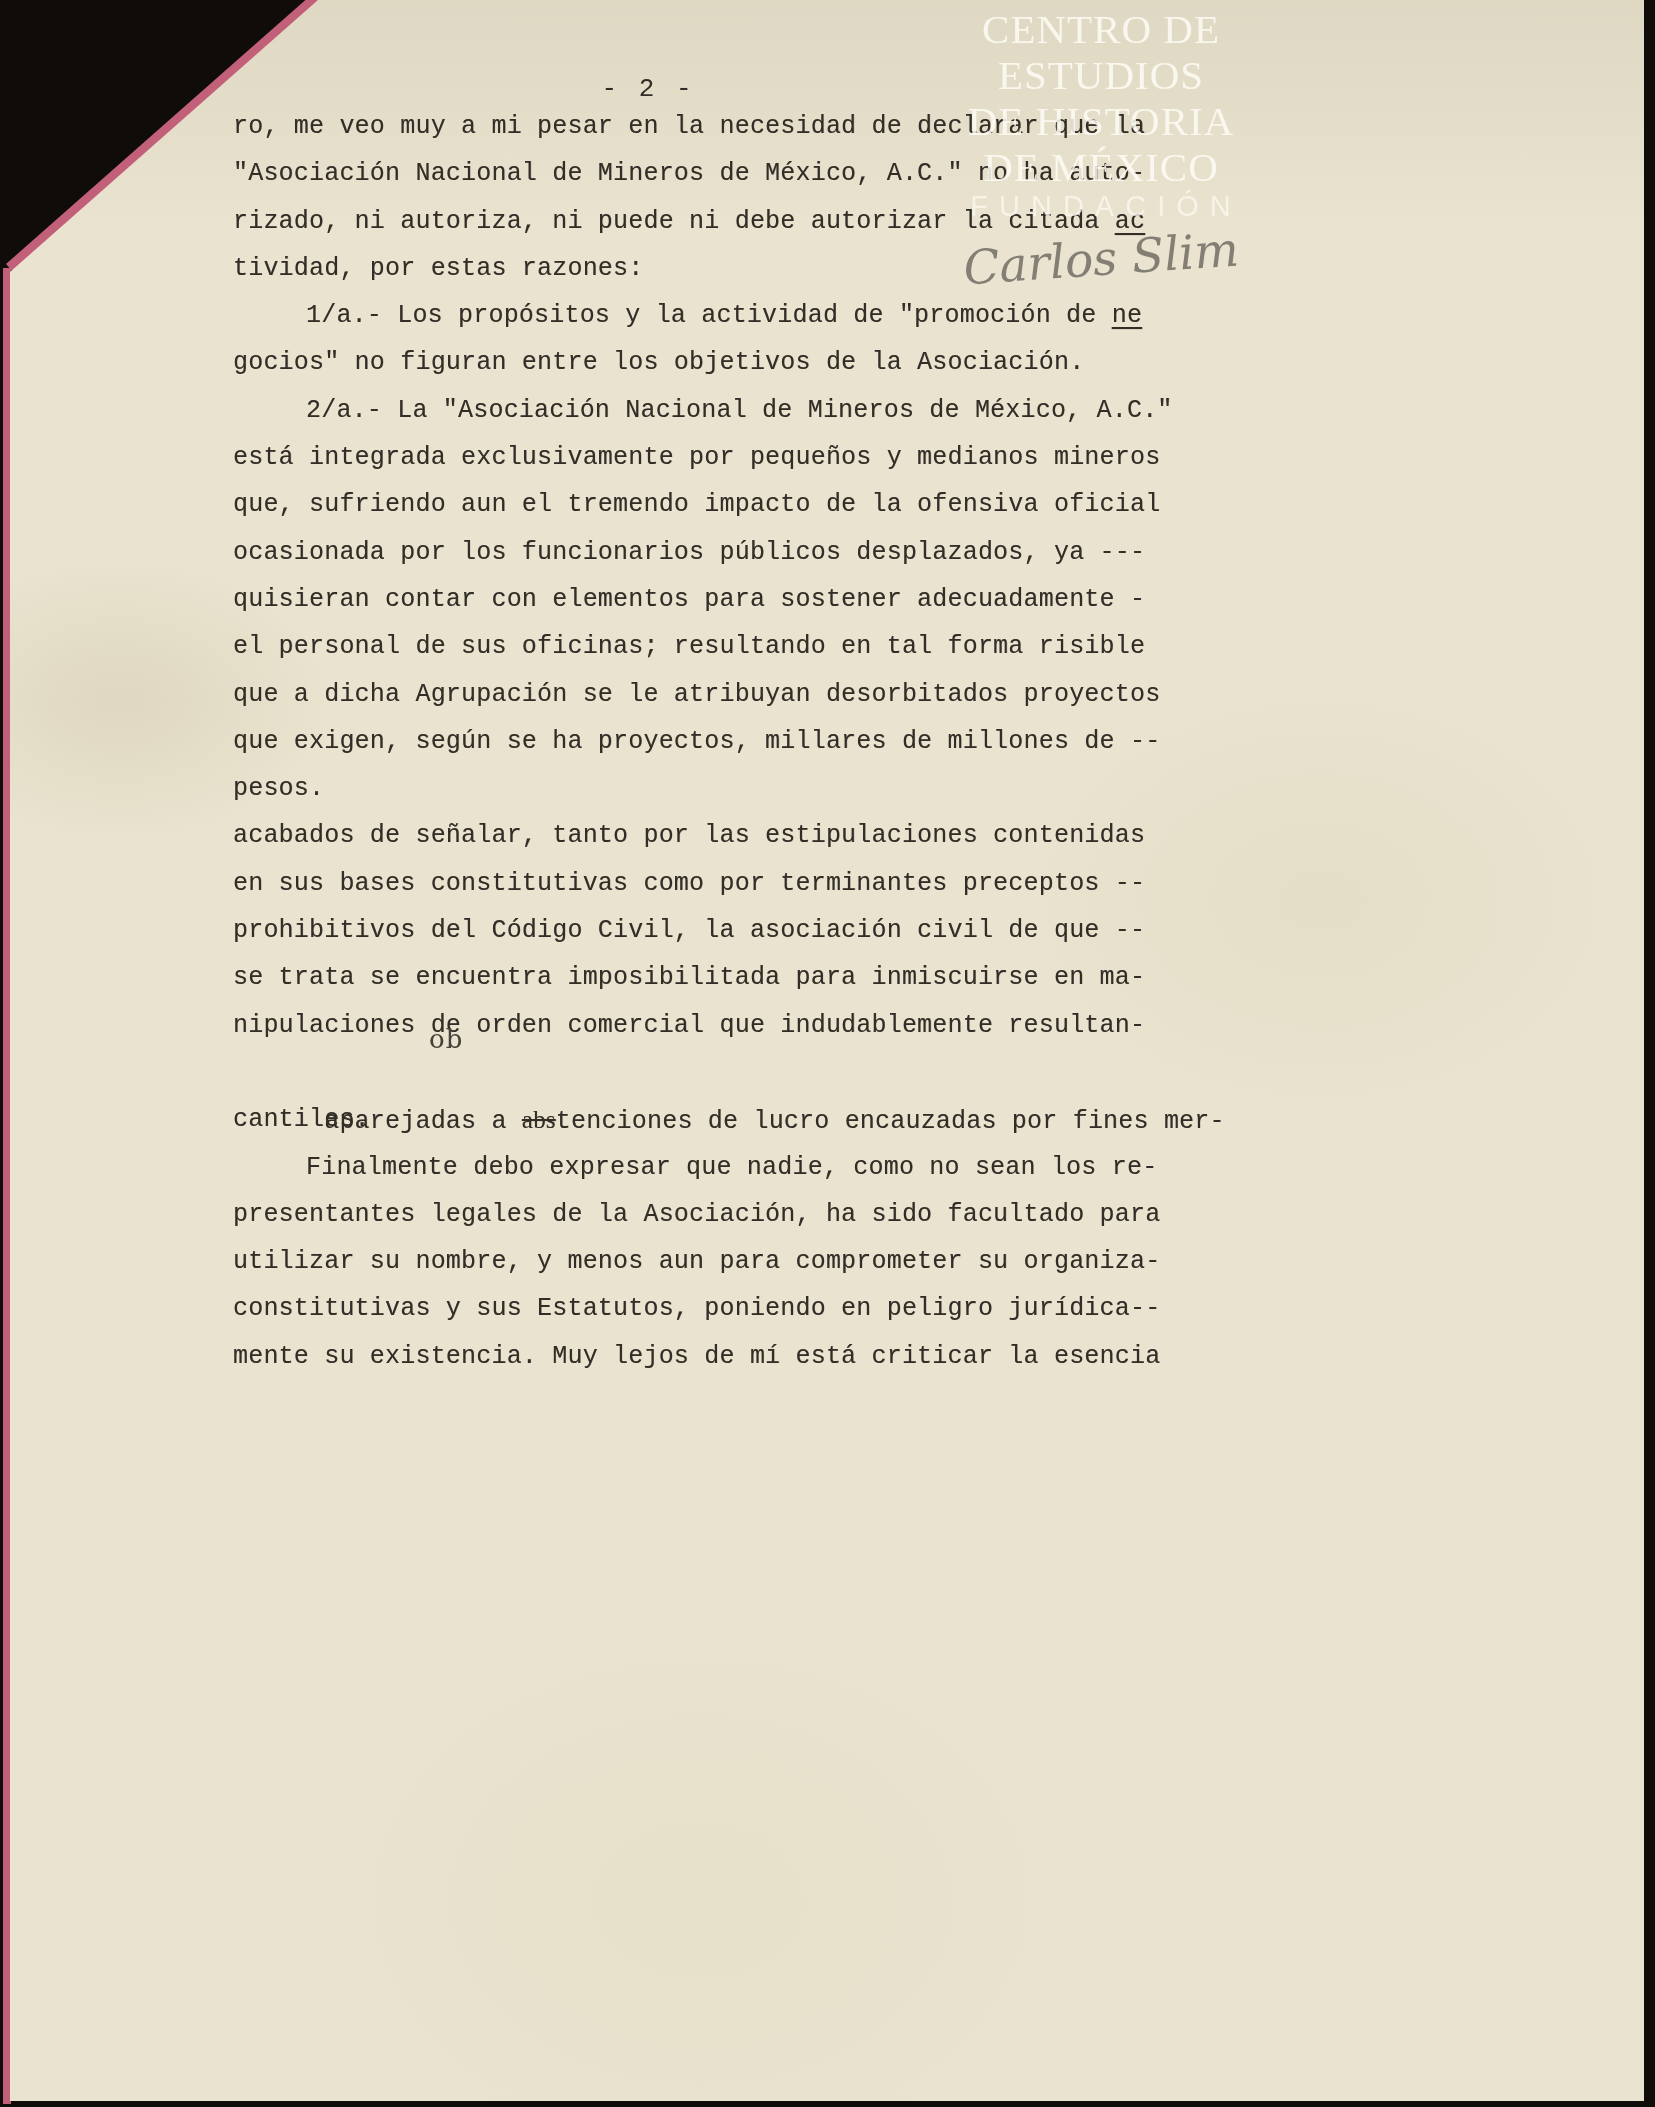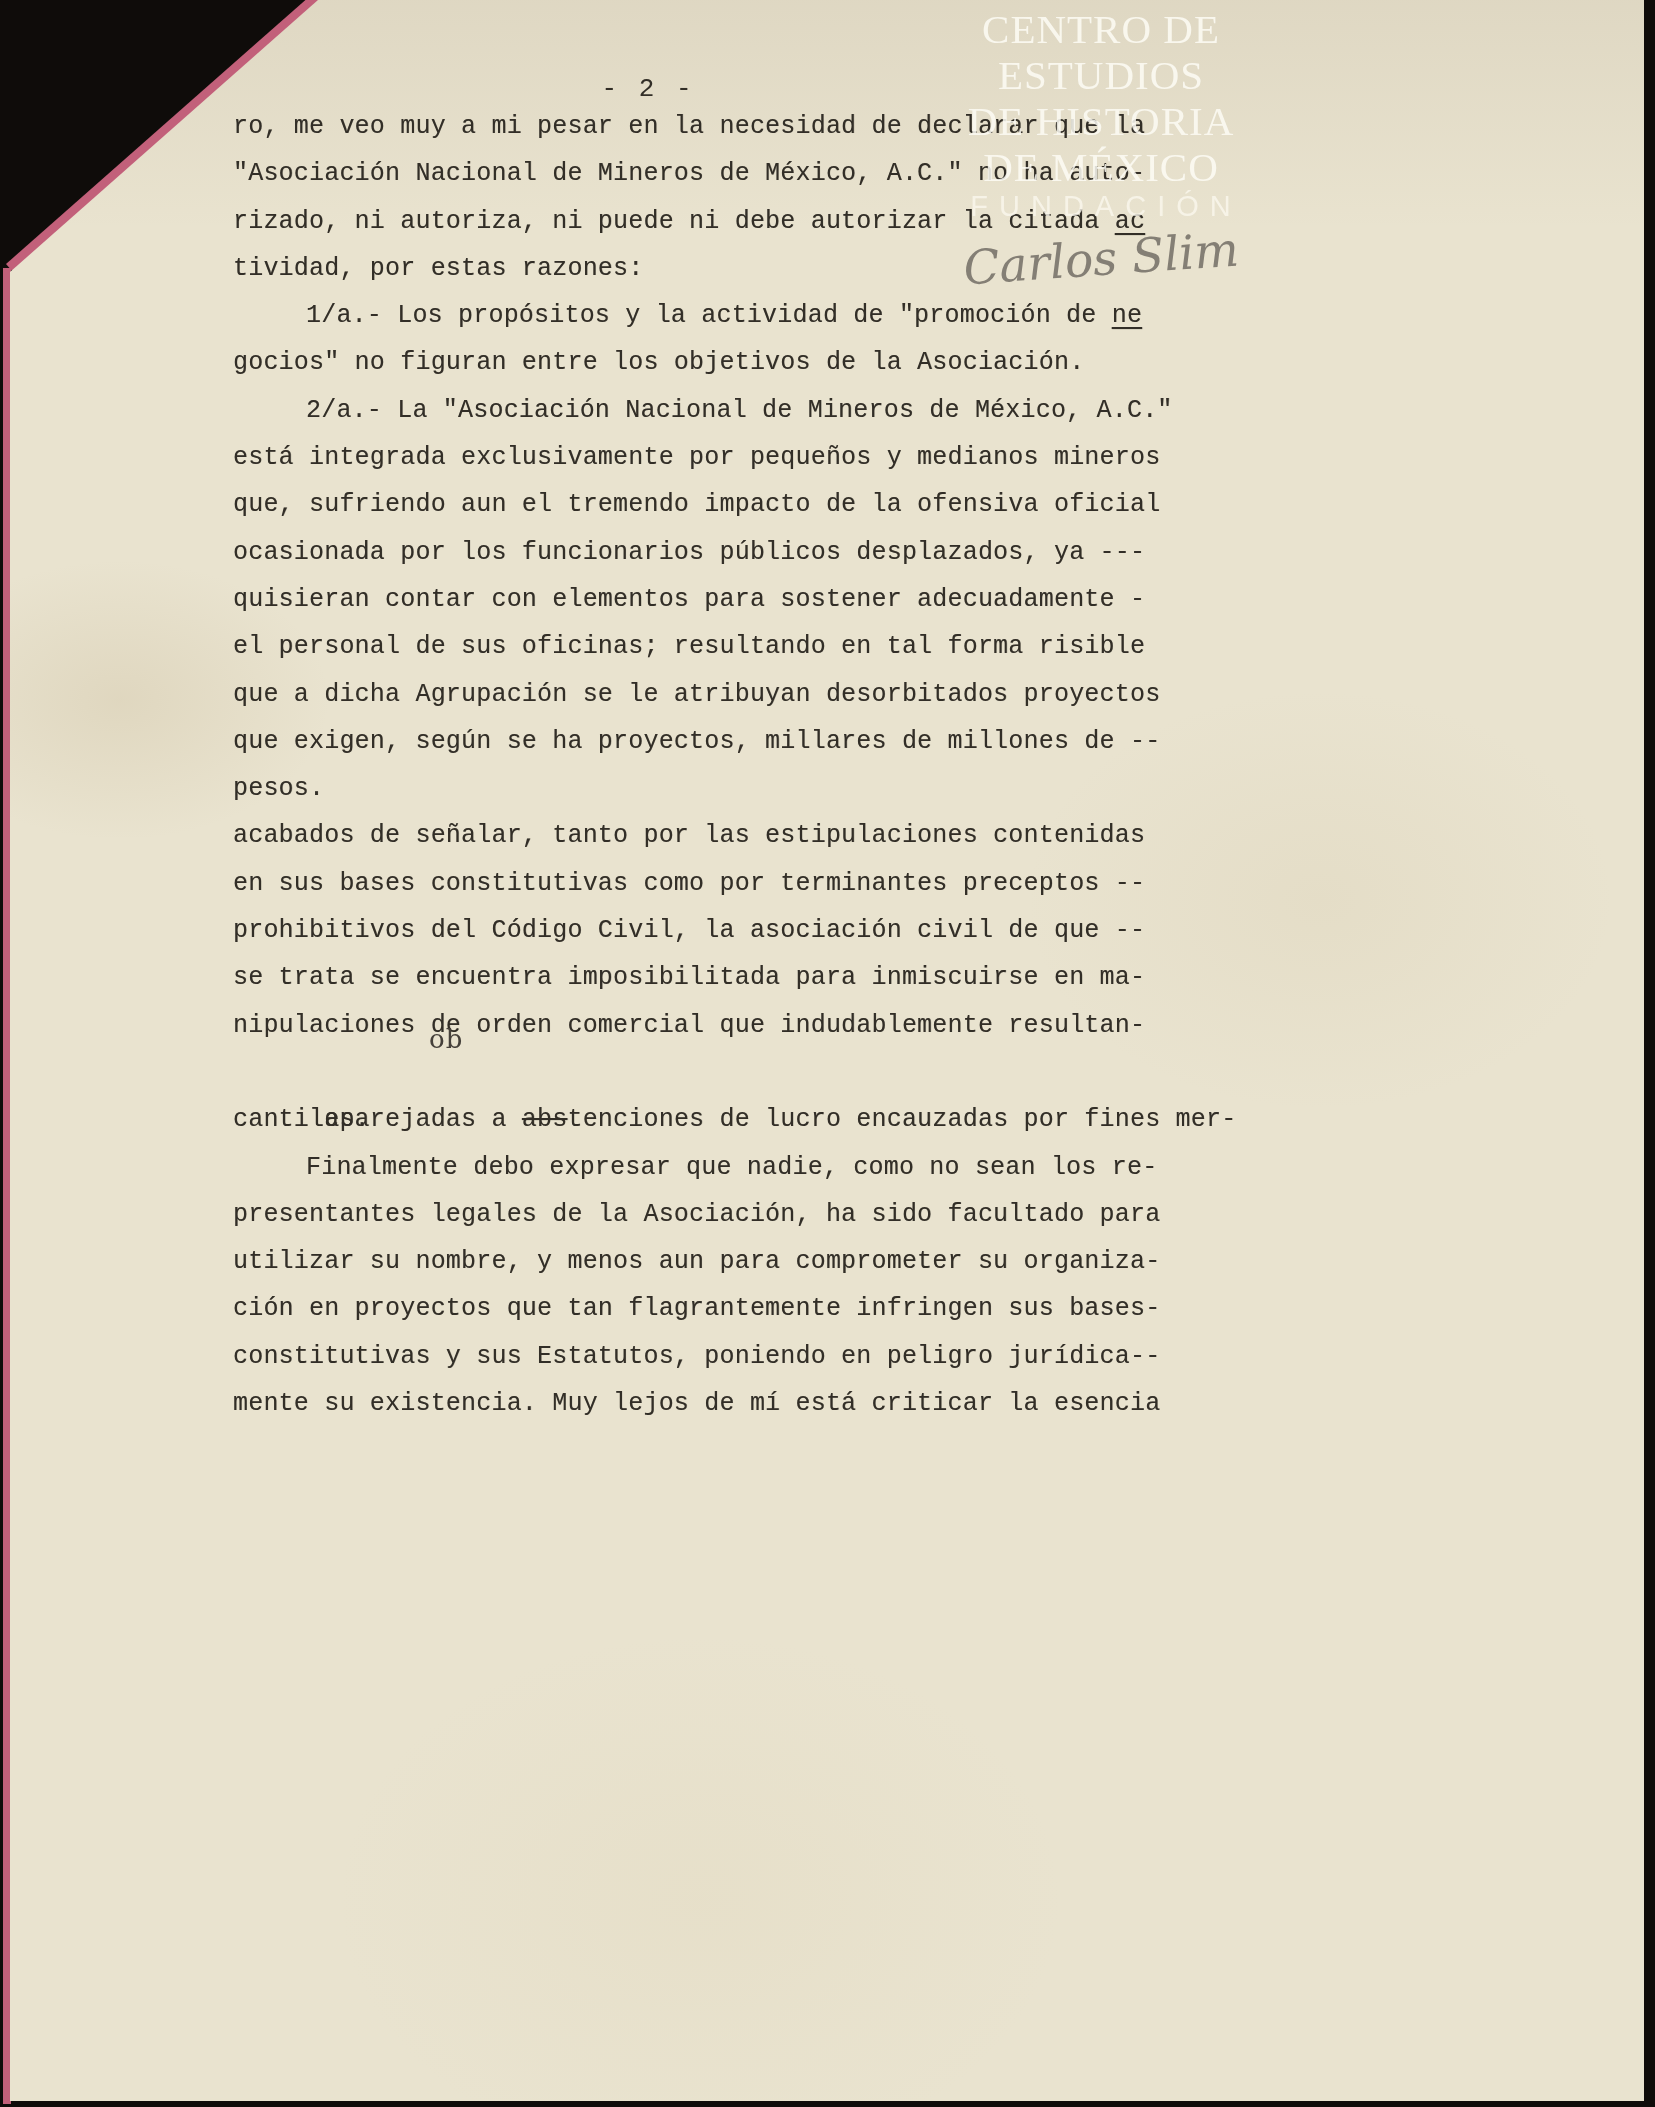--- a/index.html
+++ b/index.html
@@ -35,21 +35,21 @@
     font-size:26px;letter-spacing:3px;color:#322e27;
   }
   .body-text{
     position:absolute;left:233px;top:103px;width:950px;
     font-size:25px;color:#322e27;letter-spacing:0.2px;
     text-shadow:0.3px 0.3px 0 rgba(50,46,39,0.35);
   }
   .line{position:relative;white-space:pre;height:47.3px;line-height:47.3px;}
   .indent{padding-left:73px;}
   .u{text-decoration:underline;text-underline-offset:5px;}
-  .strike{text-decoration:line-through;}
+  .strike{text-decoration:line-through;font-family:Liberation Serif, serif;}
   .corr{
     position:absolute;left:196px;top:-25px;height:30px;line-height:30px;
     font-family:"DejaVu Serif",serif;font-size:26px;
     color:#45403a;letter-spacing:1px;text-shadow:none;
   }
   .watermark{
     position:absolute;left:958px;top:6px;width:286px;text-align:center;z-index:5;
   }
   .wm-line{
     font-family:"Liberation Serif",serif;font-size:41px;line-height:46px;
@@ -105,17 +105,16 @@
     <div class="line"><span>prohibitivos del Código Civil, la asociación civil de que --</span></div>
     <div class="line"><span>se trata se encuentra imposibilitada para inmiscuirse en ma-</span></div>
     <div class="line"><span>nipulaciones de orden comercial que indudablemente resultan-</span></div>
     <div class="line">
       <span class="corr">ob</span><span>aparejadas a </span><span class="strike">abs</span><span>tenciones de lucro encauzadas por fines mer-</span>
     </div>
     <div class="line"><span>cantiles.</span></div>
     <div class="line indent"><span>Finalmente debo expresar que nadie, como no sean los re-</span></div>
     <div class="line"><span>presentantes legales de la Asociación, ha sido facultado para</span></div>
     <div class="line"><span>utilizar su nombre, y menos aun para comprometer su organiza-</span></div>
-    <div class="line"><span>ción en proyectos que tan flagrantemente infringen sus bases-</span></div>
     <div class="line"><span>constitutivas y sus Estatutos, poniendo en peligro jurídica--</span></div>
     <div class="line"><span>mente su existencia. Muy lejos de mí está criticar la esencia</span></div>
   </div>
 </div>
 
 </body></html>

